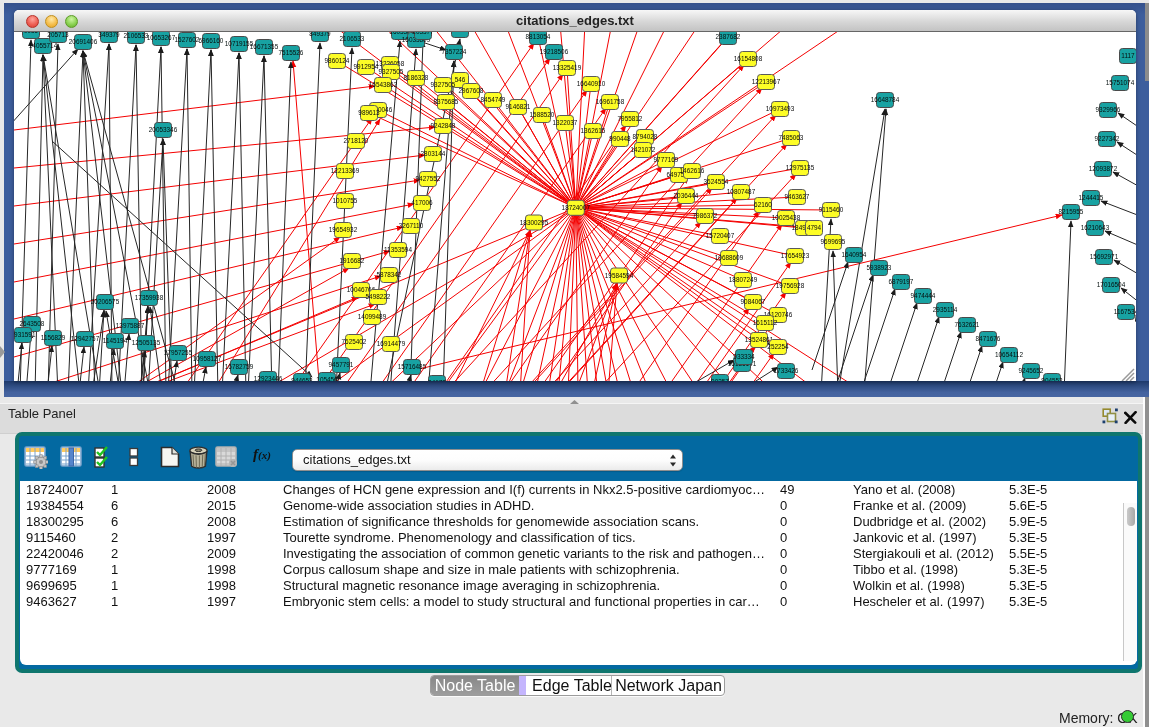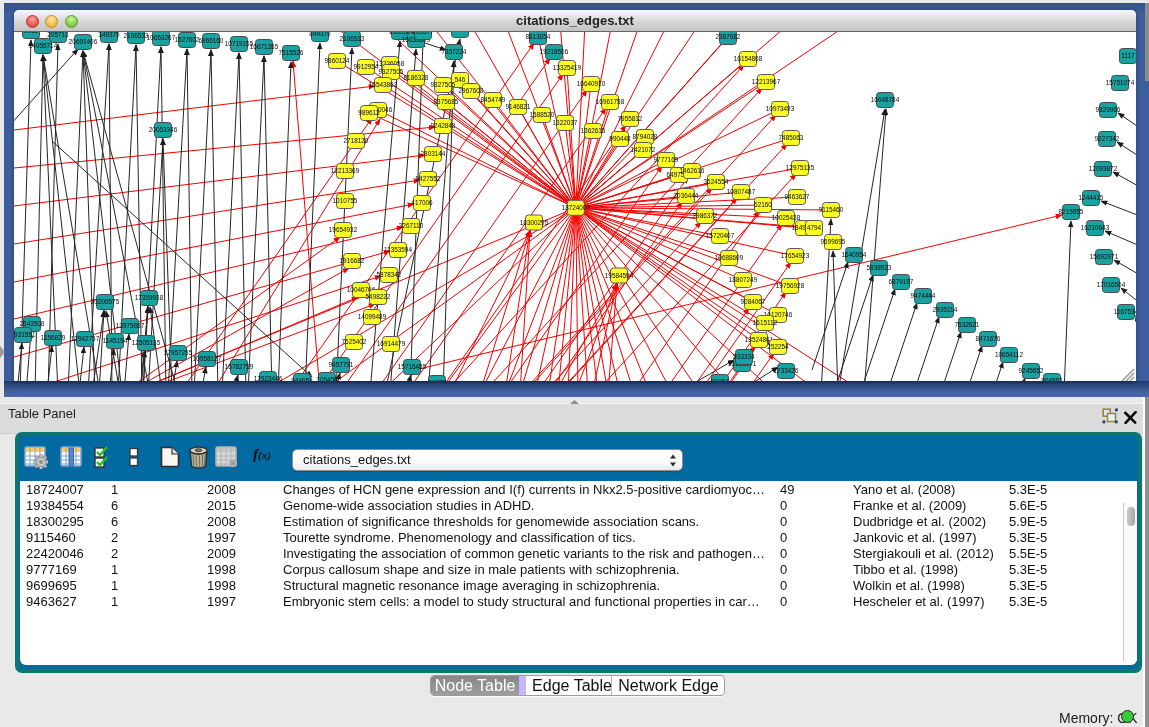--- a/index.html
+++ b/index.html
@@ -764,19 +764,19 @@
             </tbody>
           </table>
         </div>
         <div class="abs" id="sbar">
           <div class="abs" id="sthumb"></div>
         </div>
       </div>
       <div class="abs" id="tabs">
         <div class="seg" id="seg1">Node Table</div>
         <div class="seg" id="seg2">Edge Table</div>
-        <div class="seg" id="seg3">Network Edge</div>
+        <div class="seg" id="seg3">Network Japan</div>
       </div>
       <div class="abs" id="memory">Memory: OK</div>
       <div class="abs" id="memdot"></div>
     </div>
     <div class="abs" id="greyBR"></div>
     <div class="abs" id="notch"></div>
   </div>
 </body></html>

